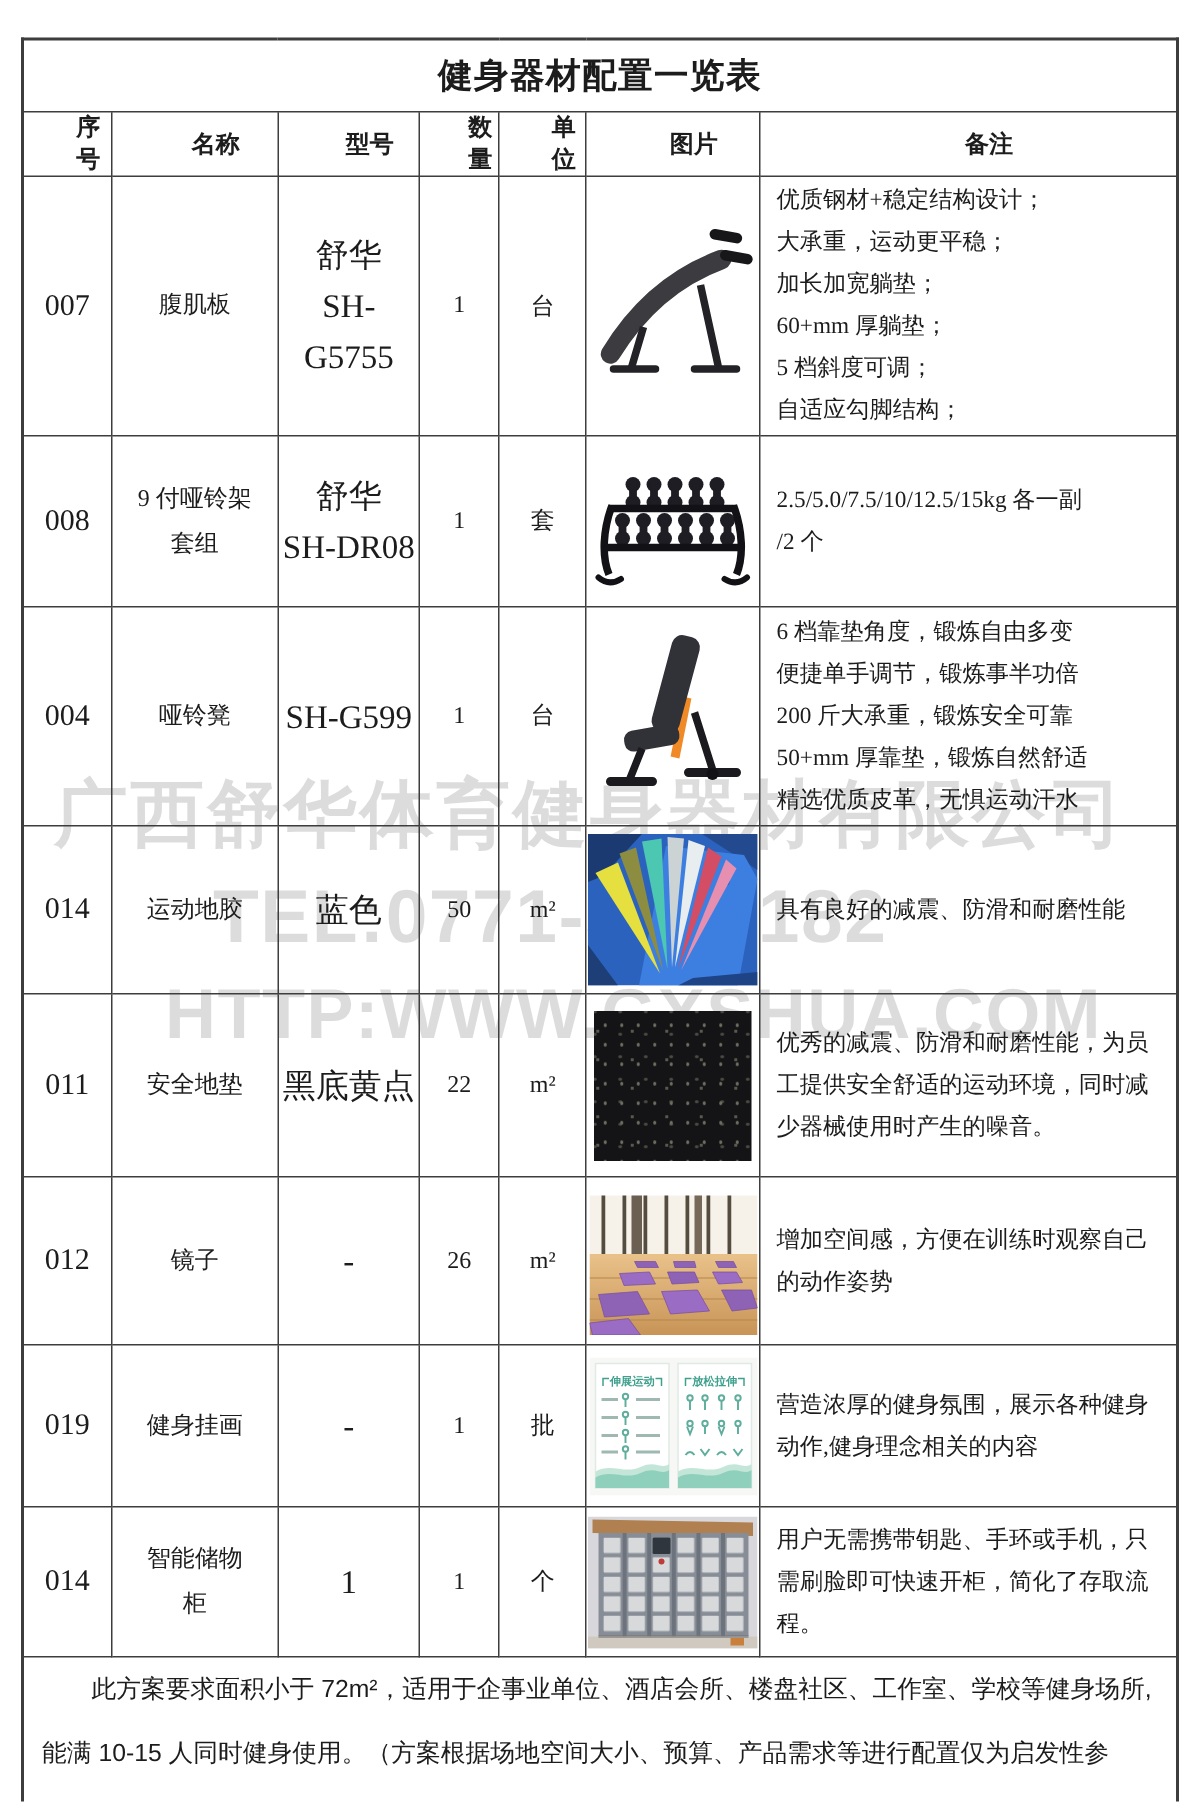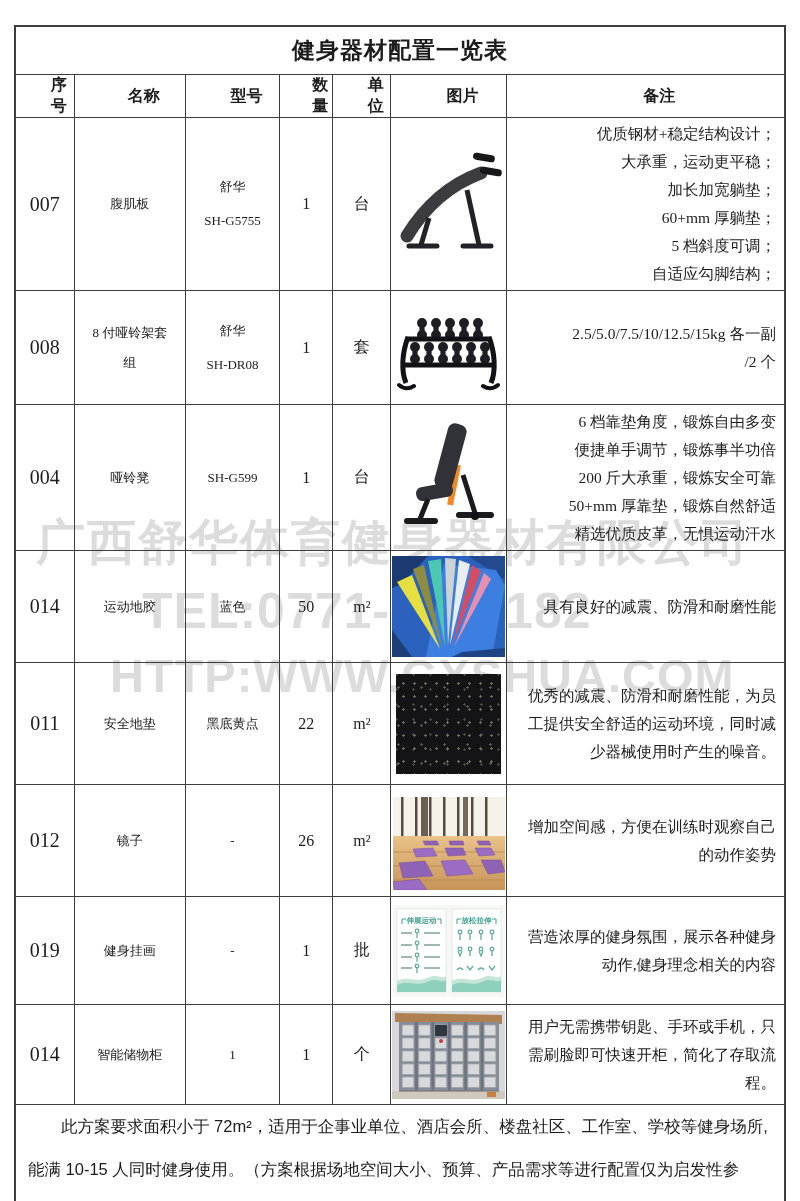--- a/index.html
+++ b/index.html
@@ -16,24 +16,24 @@
   
   .sheet{position:absolute;left:14px;top:25px;}
   table{border-collapse:collapse;table-layout:fixed;width:772px;background:transparent;}
   td,th{border:1px solid #3d3d3d;vertical-align:middle;text-align:center;padding:0;overflow:hidden;}
   table{border:2px solid #3d3d3d;}
   .title-cell{height:47px;font-family:"Liberation Sans","DejaVu Sans",sans-serif;
     font-size:23px;font-weight:bold;letter-spacing:1px;}
   .head-row th{height:36px;font-family:"Liberation Sans","DejaVu Sans",sans-serif;
     font-size:16px;font-weight:bold;padding-left:28px;}
   .cell-no{font-size:20px;}
-  .cell-name{font-size:13px;line-height:30px;padding:0 16px;}
-  .cell-model{font-size:13px;line-height:34px;white-space:pre-line;}
+  .cell-name{font-size:16px;line-height:30px;padding:0 16px;}
+  .cell-model{font-size:22px;line-height:34px;white-space:pre-line;}
   .cell-qty,.cell-unit{font-size:16px;}
-  .cell-remark{font-size:15.5px;line-height:28px;text-align:right;padding:2px 8px 2px 11px;white-space:pre-line;}
+  .cell-remark{font-size:15.5px;line-height:28px;text-align:left;padding:2px 8px 2px 11px;white-space:pre-line;}
   .cell-pic{padding:0;margin-top:48px;}
   .pic-box{display:flex;align-items:center;justify-content:center;width:100%;height:100%;}
   .r007{height:170px}.r008{height:114px}.r009{height:146px}.r010{height:112px}
   .r011{height:122px}.r012{height:112px}.r013{height:108px}.r014{height:100px}
   .foot-row td{height:98px;text-align:left;font-family:"Liberation Sans","DejaVu Sans",sans-serif;
     font-size:16.5px;line-height:43px;padding:0 12px;text-indent:2em;}
   
   .mat-black{width:105px;height:100px;background-color:#141417;
     background-image:radial-gradient(circle,#6d6d60 0 1px,transparent 1.3px),
       radial-gradient(circle,#4a4a42 0 1px,transparent 1.3px),
@@ -98,21 +98,21 @@
     <td class="cell-remark">优质钢材+稳定结构设计；
 大承重，运动更平稳；
 加长加宽躺垫；
 60+mm 厚躺垫；
 5 档斜度可调；
 自适应勾脚结构；</td>
   </tr>
 
   <tr class="r008">
     <td class="cell-no">008</td>
-    <td class="cell-name">8 付哑铃架套组</td>
+    <td class="cell-name">9 付哑铃架套组</td>
     <td class="cell-model">舒华
 SH-DR08</td>
     <td class="cell-qty">1</td>
     <td class="cell-unit">套</td>
     <td class="cell-pic">
             <div class="pic-box">
       <svg width="105" height="86" viewBox="0 0 105 86">
         <defs>
                   <g id="db" fill="#1d1d23">
           <circle cx="0" cy="-6" r="5"></circle>

